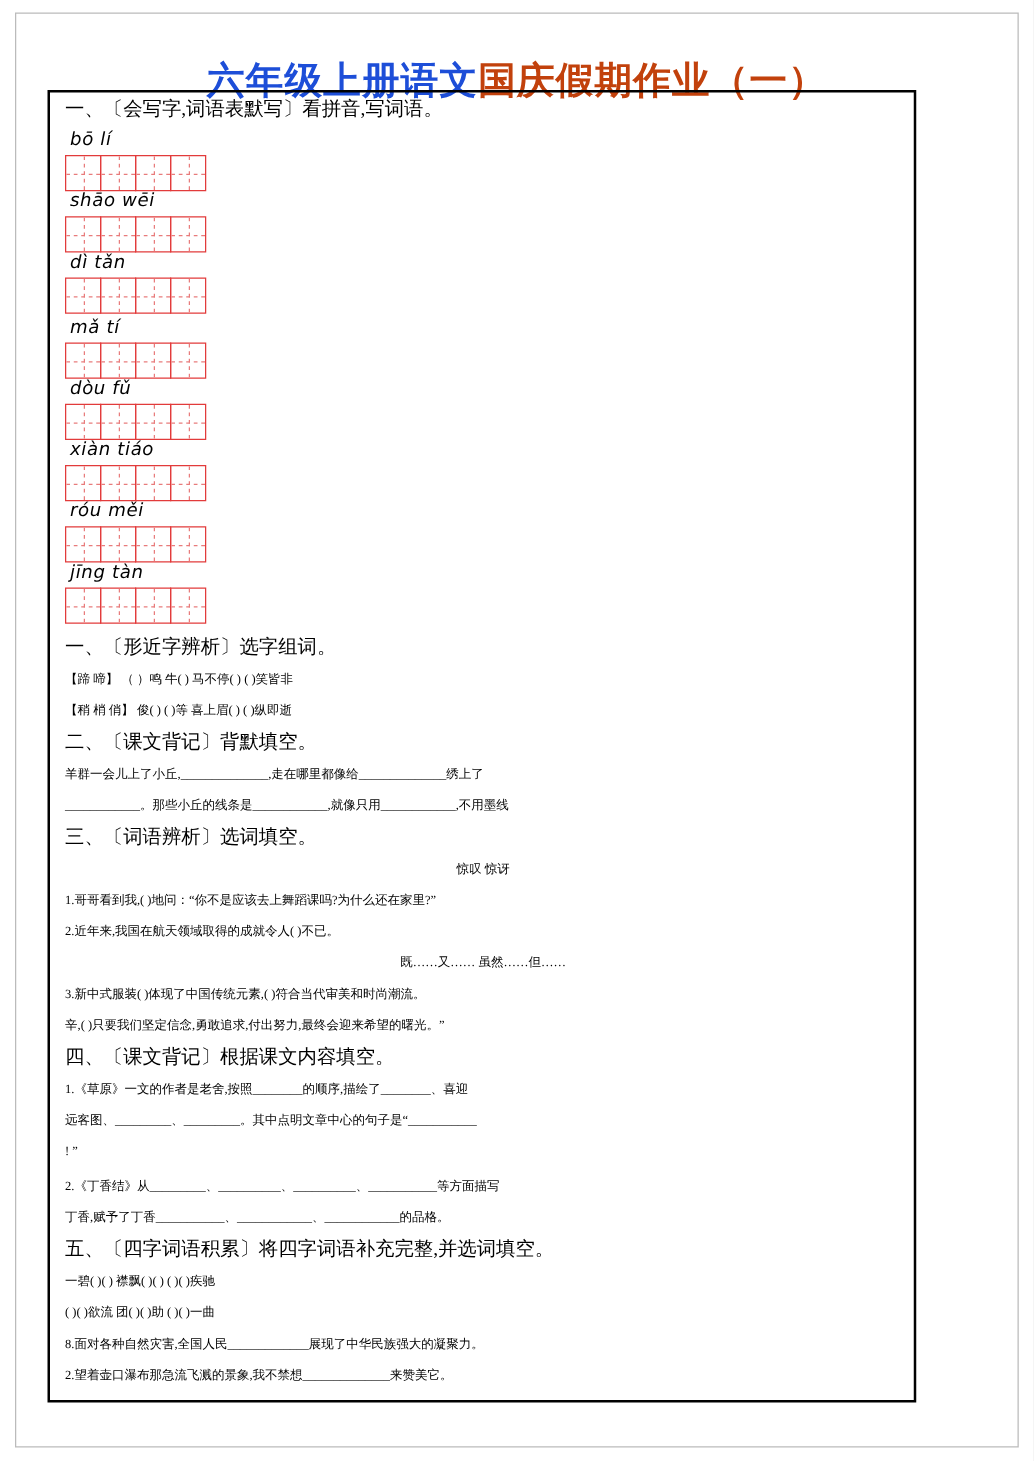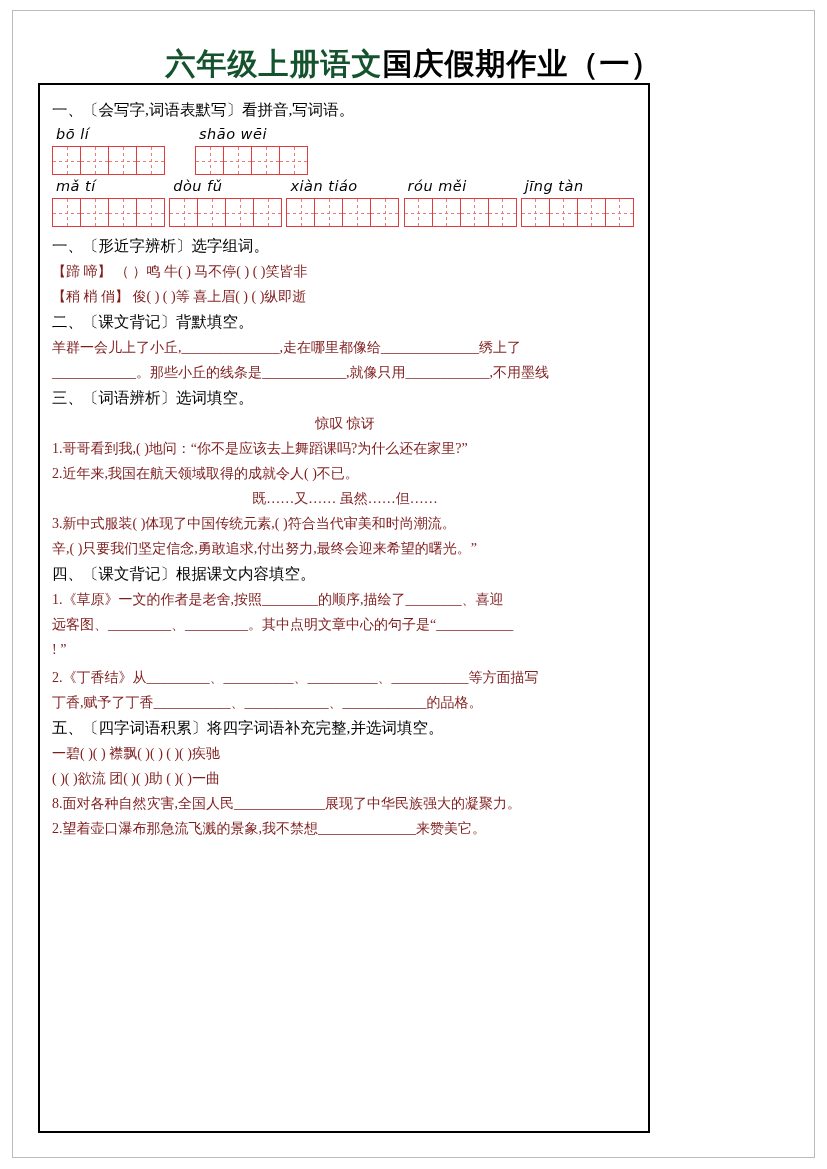--- a/index.html
+++ b/index.html
@@ -32,48 +32,49 @@
     position: absolute;
     top: 44px;
     left: 0;
     width: 827px;
     text-align: center;
     font-size: 30px;
     font-weight: bold;
     letter-spacing: 1px;
     white-space: nowrap;
   }
-  .title .black { color: #14532d; }
-  .title .red { color: #000000; }
+  .title .black { color: #1d4ed8; }
+  .title .red { color: #c2410c; }
 
   .body-box {
     position: absolute;
     left: 38px;
-    top: 83px;
-    width: 612px;
+    top: 72px;
+    width: 695px;
     height: 1050px;
     border: 2px solid #000000;
     box-sizing: border-box;
-    padding: 12px 10px 0 12px;
+    padding: 1px 10px 0 12px;
   }
   .line {
-    font-size: 14px;
+    font-size: 10px;
     line-height: 25px;
-    color: #7f1d1d;
+    color: #000000;
     white-space: nowrap;
   }
   .sec-head {
     font-size: 15.5px;
     line-height: 26px;
   }
 
   
   .py-row {
     display: flex;
     margin-top: 3px;
+    flex-direction: column;
   }
   .py-cell {
     width: 143px;
     box-sizing: border-box;
   }
   .py-text {
     font-family: "DejaVu Sans", sans-serif;
     font-size: 14.5px;
     font-style: italic;
     letter-spacing: 0.5px;
@@ -141,20 +142,29 @@
       </div>
       <div class="py-cell">
         <div class="py-text">shāo wēi</div>
         <div class="grid">
           <div class="gcell"></div>
           <div class="gcell"></div>
           <div class="gcell"></div>
           <div class="gcell"></div>
         </div>
       </div>
+      <div class="py-cell">
+        <div class="py-text">dì  tǎn</div>
+        <div class="grid">
+          <div class="gcell"></div>
+          <div class="gcell"></div>
+          <div class="gcell"></div>
+          <div class="gcell"></div>
+        </div>
+      </div>
     </div>
 
     <div class="py-row">
       <div class="py-cell">
         <div class="py-text">mǎ   tí</div>
         <div class="grid">
           <div class="gcell"></div>
           <div class="gcell"></div>
           <div class="gcell"></div>
           <div class="gcell"></div>

